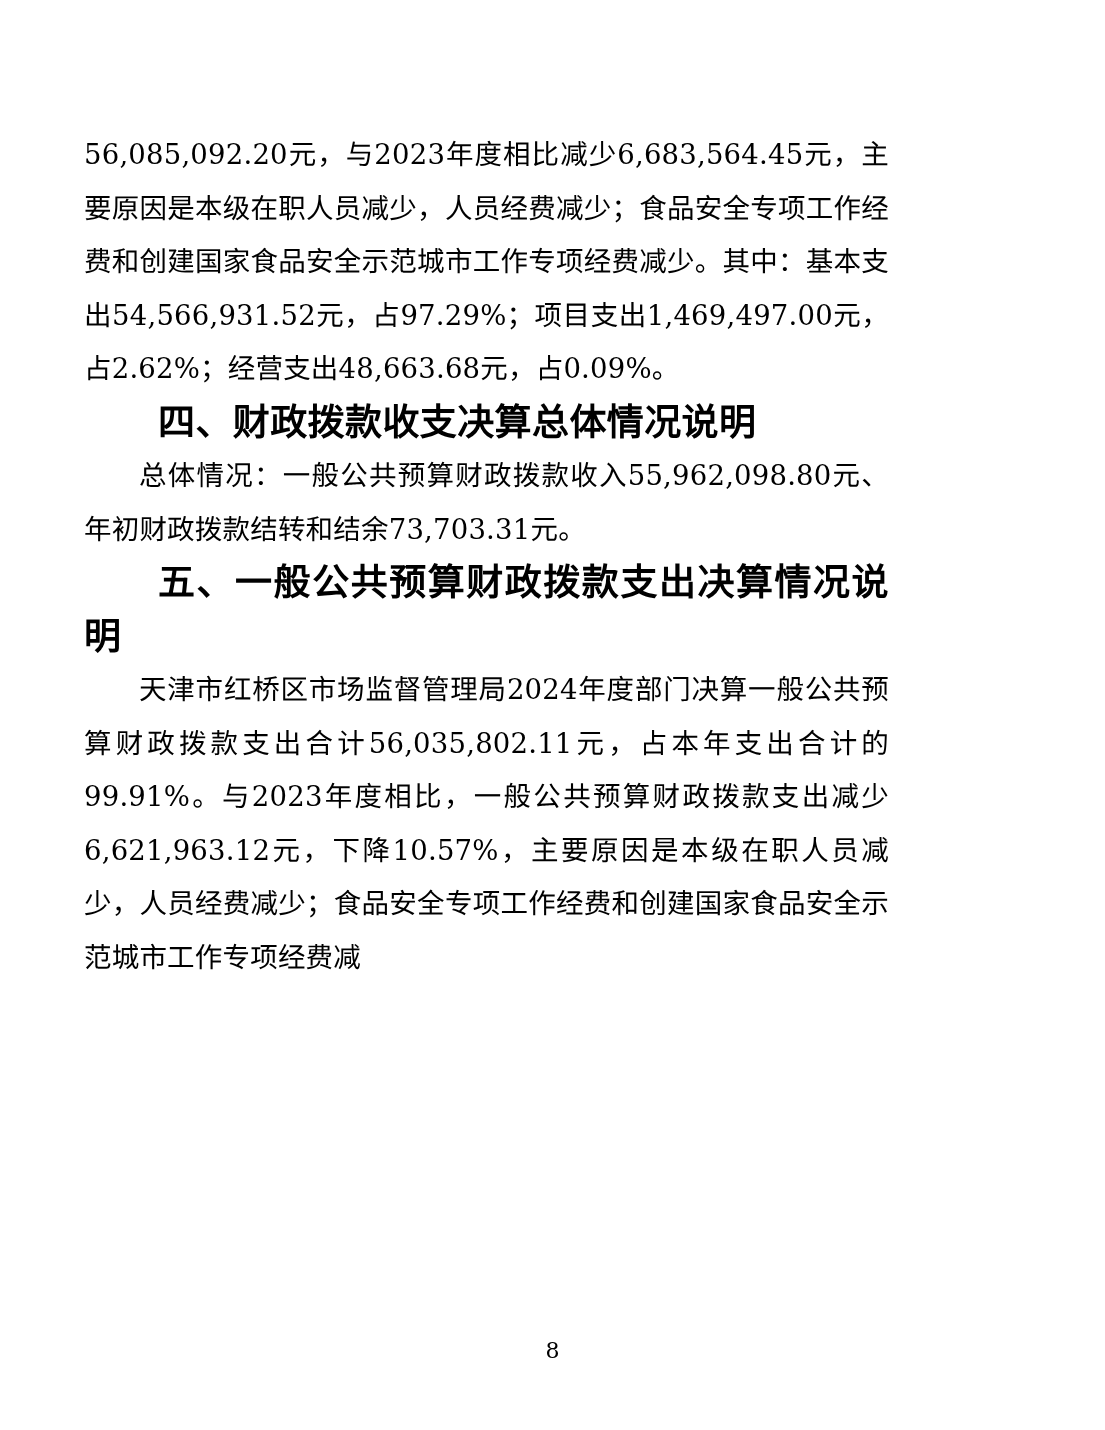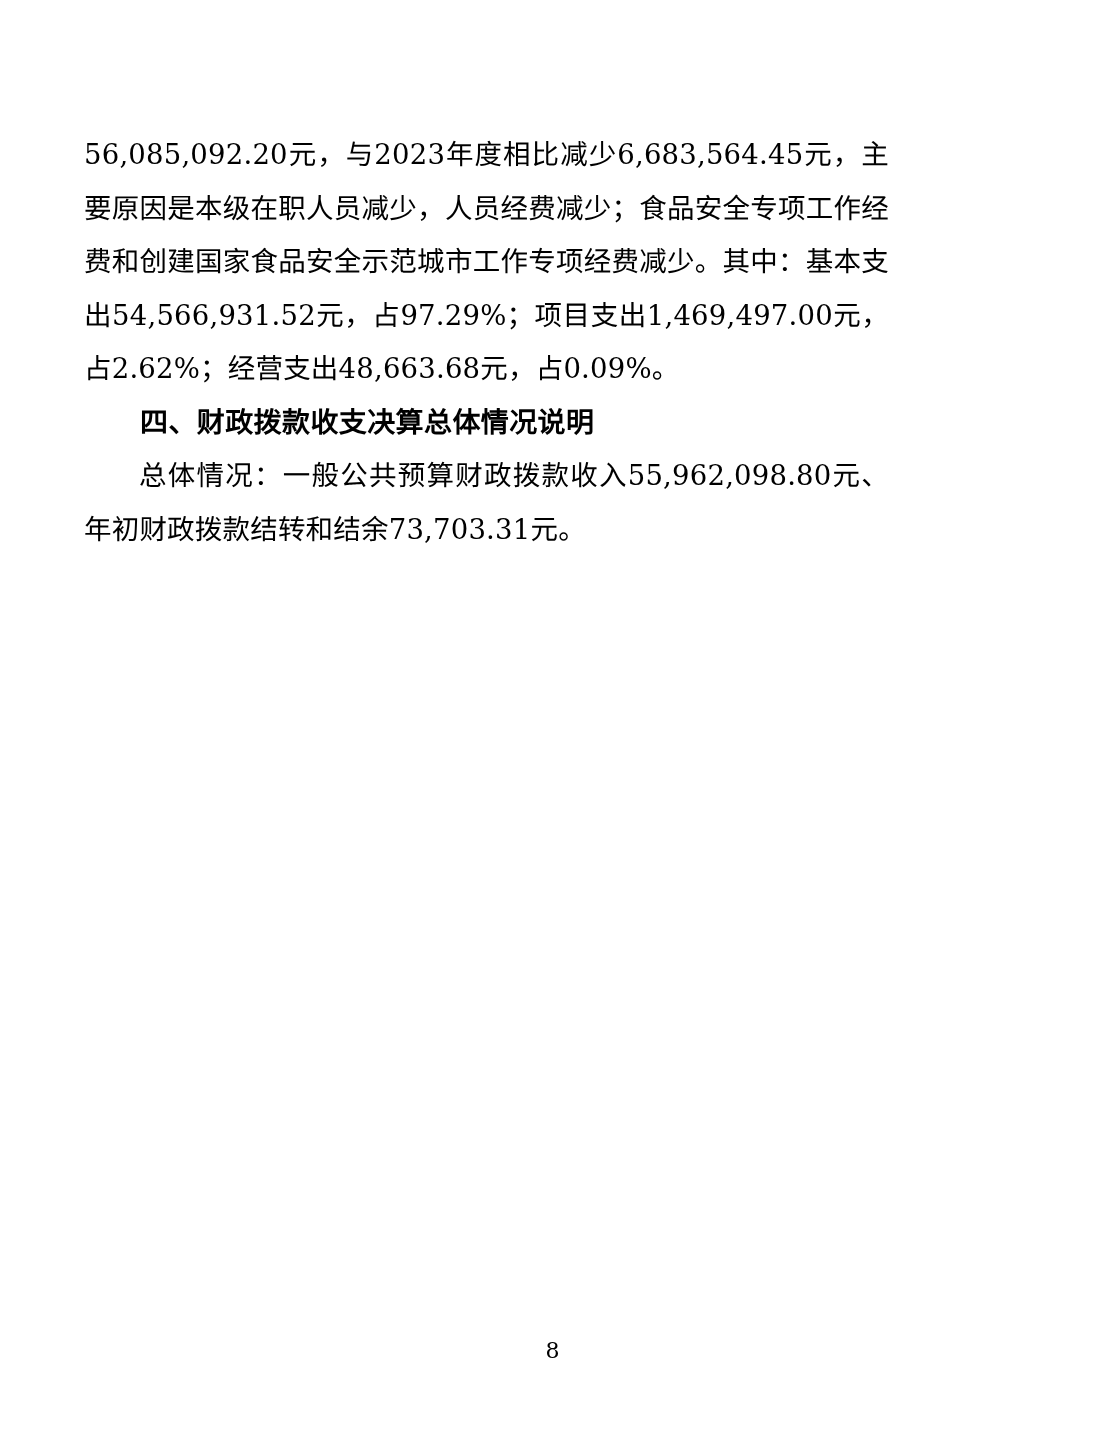--- a/index.html
+++ b/index.html
@@ -37,21 +37,21 @@
   }
   p.indent {
     text-indent: 2em;
   }
   p.cont {
     text-indent: 0;
   }
   .heading {
     font-weight: bold;
     text-indent: 2em;
-    font-size: 28px;
+    font-size: 37px;
     line-height: 53.5px;
     margin: 0;
     letter-spacing: 0.4px;
   }
   .subheading {
     font-weight: bold;
     text-indent: 2em;
     font-size: 27.5px;
     line-height: 53.5px;
     margin: 0;
@@ -74,19 +74,21 @@
   <div class="doc-body">
 
     <p class="cont">56,085,092.20元，与2023年度相比减少6,683,564.45元，主要原因是本级在职人员减少，人员经费减少；食品安全专项工作经费和创建国家食品安全示范城市工作专项经费减少。其中：基本支出54,566,931.52元，占97.29%；项目支出1,469,497.00元，占2.62%；经营支出48,663.68元，占0.09%。</p>
 
     <p class="heading">四、财政拨款收支决算总体情况说明</p>
 
 
     <p class="indent">总体情况：一般公共预算财政拨款收入55,962,098.80元、年初财政拨款结转和结余73,703.31元。</p>
 
 
+    <p class="heading">五、一般公共预算财政拨款支出决算情况说明</p>
 
 
+    <p class="indent">天津市红桥区市场监督管理局2024年度部门决算一般公共预算财政拨款支出合计56,035,802.11元，占本年支出合计的99.91%。与2023年度相比，一般公共预算财政拨款支出减少6,621,963.12元，下降10.57%，主要原因是本级在职人员减少，人员经费减少；食品安全专项工作经费和创建国家食品安全示范城市工作专项经费减</p>
 
   </div>
 </div>
 
 <div class="page-number">8</div>
 
 </body></html>

